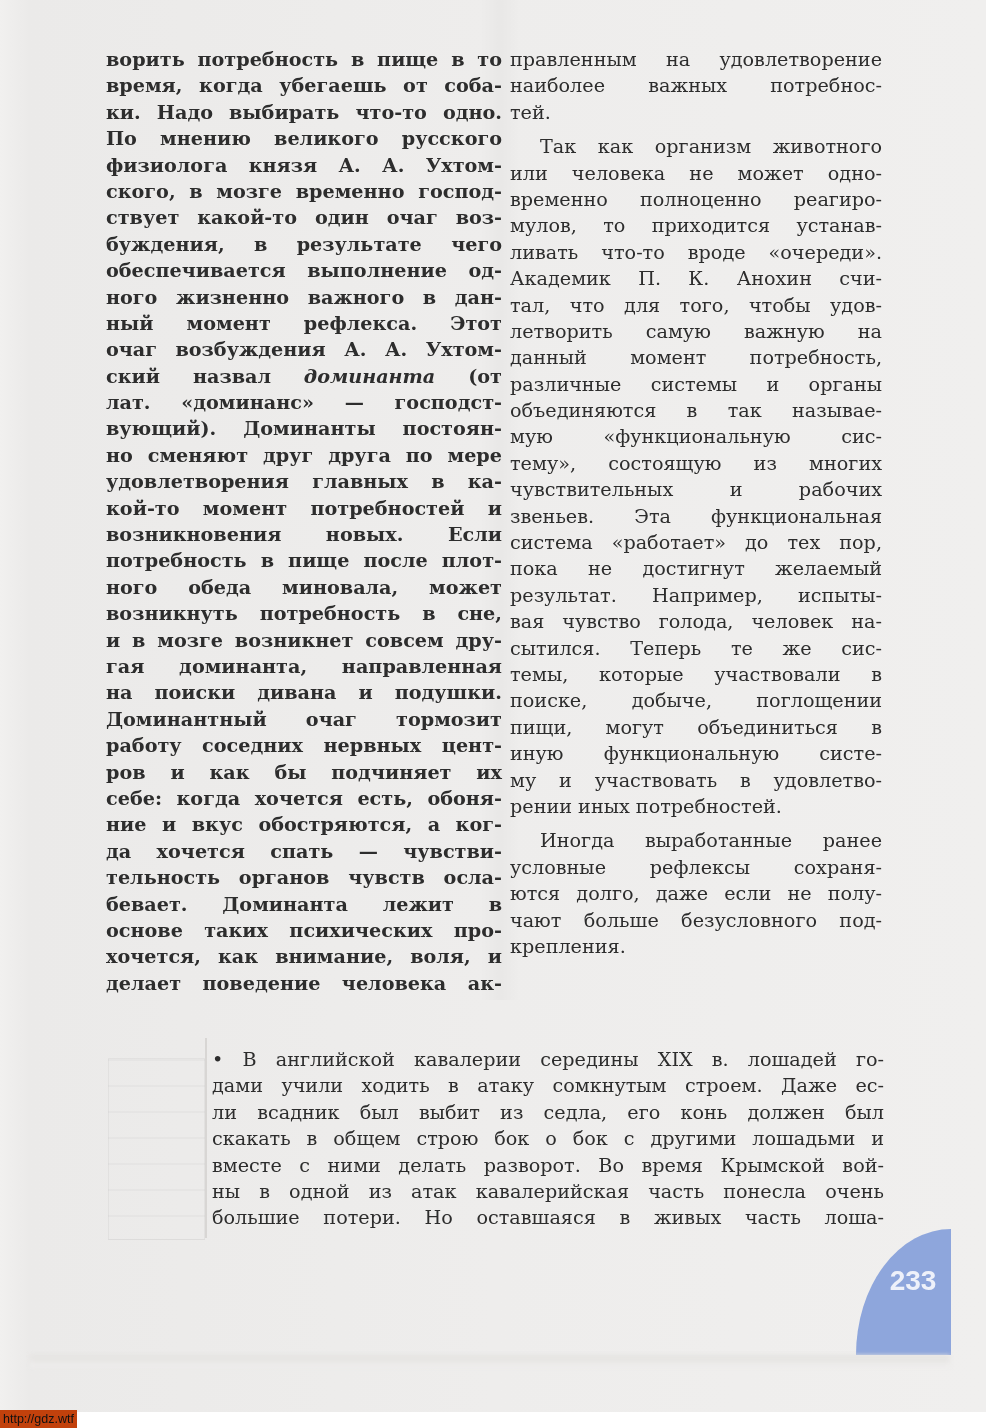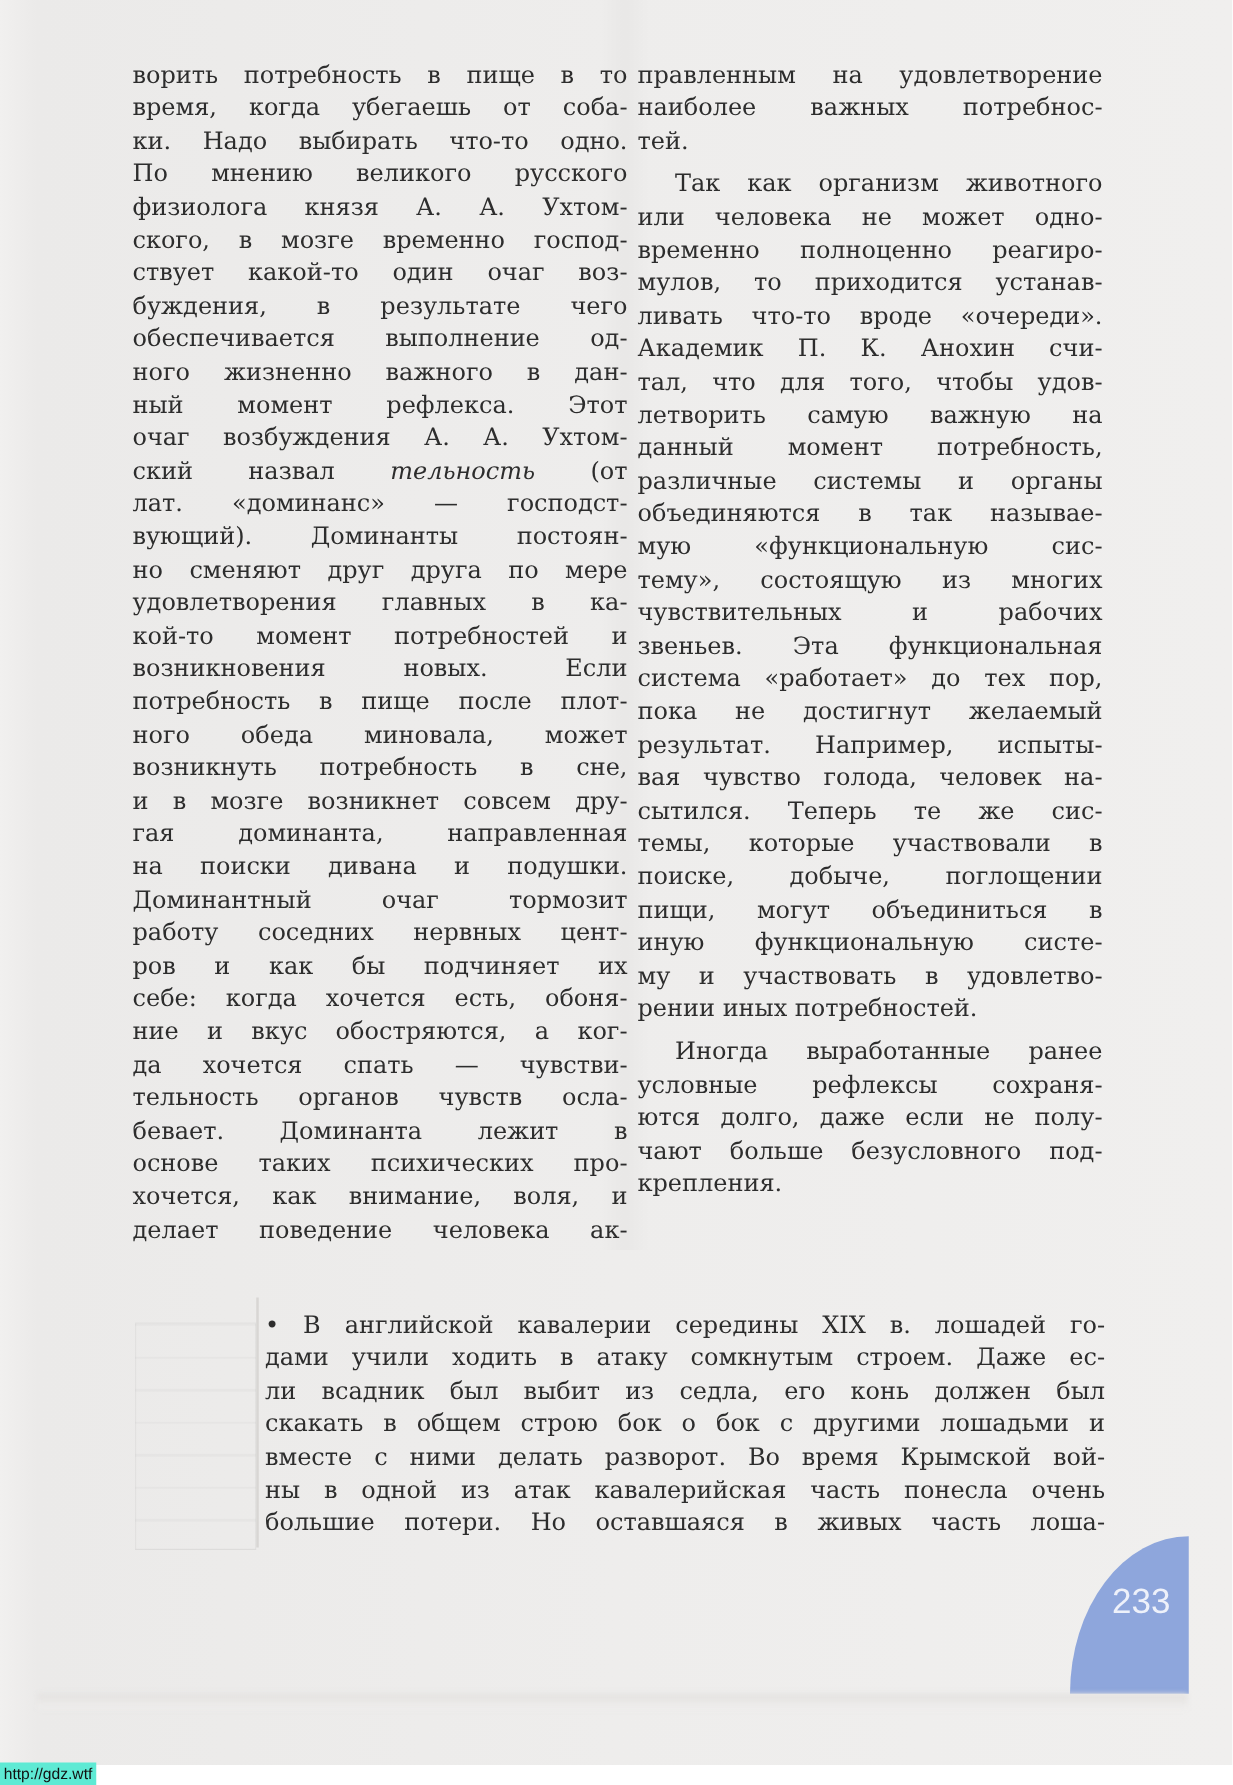--- a/index.html
+++ b/index.html
@@ -14,21 +14,21 @@
       background: linear-gradient(90deg, #f1f0ef 0%, #ebeae9 3%, #eeedec 50%, #f0efee 100%);
     }
     .bleed-top { position:absolute; left:480px; top:0; width:40px; height:1000px;
       background: linear-gradient(90deg, rgba(0,0,0,0) 0%, rgba(0,0,0,0.025) 50%, rgba(0,0,0,0) 100%); }
     .shadow-bottom { position:absolute; left:30px; top:1355px; width:920px; height:12px;
       background: linear-gradient(180deg, #e3e1df, #efeeed); filter: blur(2px); }
     .col {
       position: absolute; top: 47px;
       color: #2d2d2d; font-size: 19.2px; line-height: 26.4px;
     }
-    .col-left { left: 106px; width: 396px; }
+    .col-left { left: 106px; width: 396px; font-weight: bold; }
     .col-right { left: 510px; width: 372px; }
     .line {
       display: block; height: 26.4px; white-space: nowrap;
       text-align: justify; text-align-last: justify;
     }
     .line.last { text-align-last: left; }
     .line.indent { padding-left: 30px; }
     .gap { display:block; height: 8px; }
     .ital { font-style: italic; }
     .note-box {
@@ -45,25 +45,25 @@
       background: repeating-linear-gradient(180deg, rgba(0,0,0,0.025) 0 2px, transparent 2px 26px);
     }
     .page-tab {
       position: absolute; left: 856px; top: 1229px; width: 95px; height: 126px;
       background: #8ea6dc;
       border-top-left-radius: 95px 126px;
     }
     .page-number {
       position: absolute; left: 878px; top: 1265px; width: 70px;
       color: #eef1fa; font-family: "Liberation Sans", "DejaVu Sans", sans-serif;
-      font-weight: normal; font-size: 28px; text-align: center;
+      font-weight: bold; font-size: 28px; text-align: center;
     }
     .watermark {
       position: absolute; left: 0; top: 1410px; height: 18px; padding: 0 3px;
-      background: #5eead4; color: #111;
+      background: #c2410c; color: #111;
       font-family: "Liberation Sans", "DejaVu Sans", sans-serif; font-size: 12.5px; line-height: 18px;
     }
   </style>
 </head>
 <body>
 
 <div class="page">
   <div class="bleed-top"></div>
 
   <div class="col col-left">
@@ -72,21 +72,21 @@
     <span class="line">ки. Надо выбирать что-то одно.</span>
     <span class="line">По мнению великого русского</span>
     <span class="line">физиолога князя А. А. Ухтом-</span>
     <span class="line">ского, в мозге временно господ-</span>
     <span class="line">ствует какой-то один очаг воз-</span>
     <span class="line">буждения, в результате чего</span>
     <span class="line">обеспечивается выполнение од-</span>
     <span class="line">ного жизненно важного в дан-</span>
     <span class="line">ный момент рефлекса. Этот</span>
     <span class="line">очаг возбуждения А. А. Ухтом-</span>
-    <span class="line"><span>ский назвал </span><span class="ital">тельность</span><span> (от</span></span>
+    <span class="line"><span>ский назвал </span><span class="ital">доминанта</span><span> (от</span></span>
     <span class="line">лат. «доминанс» — господст-</span>
     <span class="line">вующий). Доминанты постоян-</span>
     <span class="line">но сменяют друг друга по мере</span>
     <span class="line">удовлетворения главных в ка-</span>
     <span class="line">кой-то момент потребностей и</span>
     <span class="line">возникновения новых. Если</span>
     <span class="line">потребность в пище после плот-</span>
     <span class="line">ного обеда миновала, может</span>
     <span class="line">возникнуть потребность в сне,</span>
     <span class="line">и в мозге возникнет совсем дру-</span>

